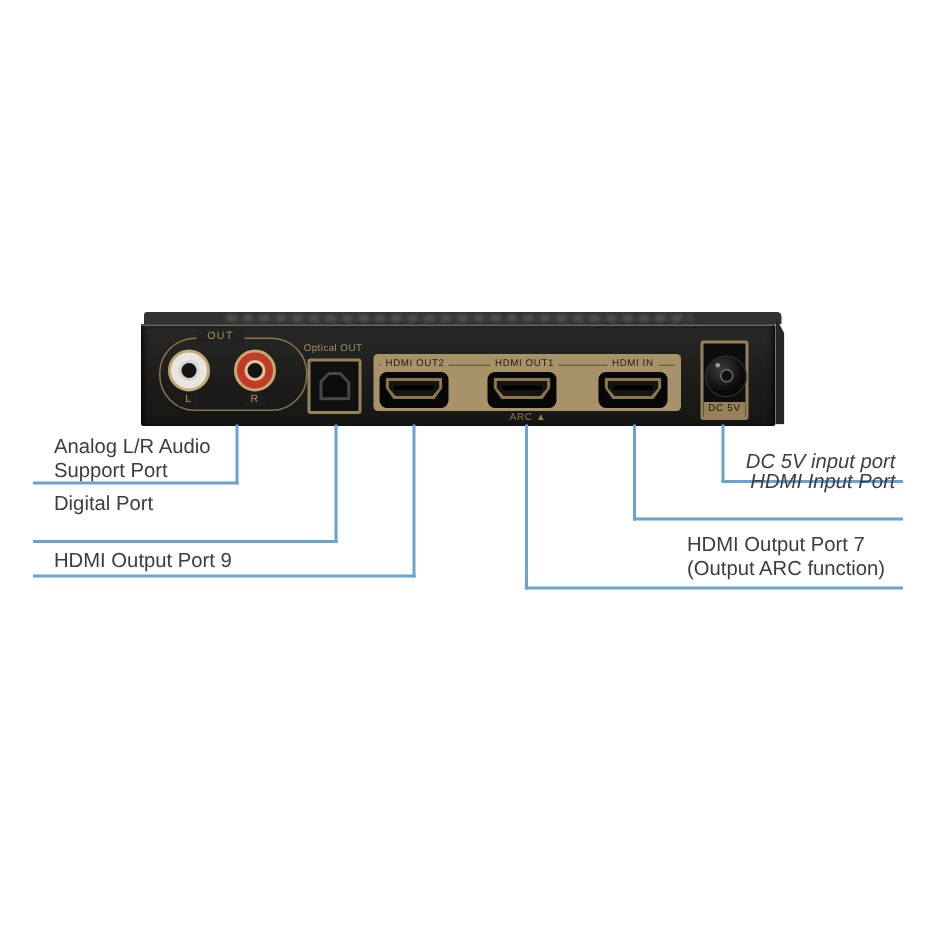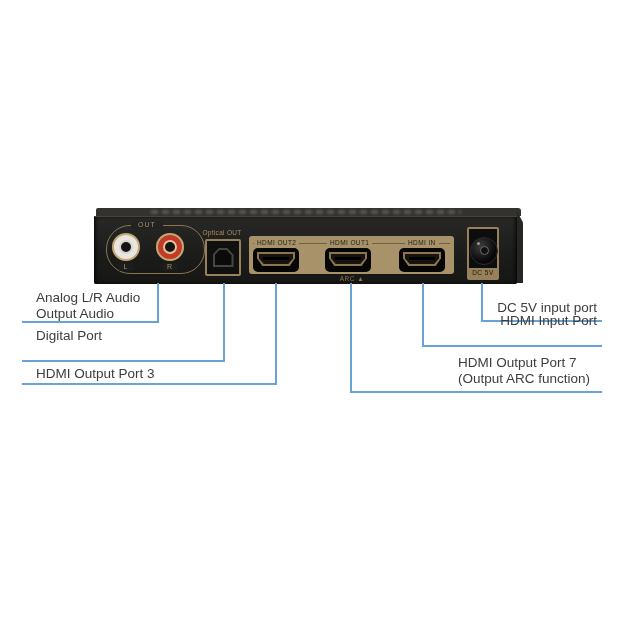--- a/index.html
+++ b/index.html
@@ -72,21 +72,21 @@
            background:radial-gradient(circle at 38% 32%,#3d3d3d,#090909 62%);
            border:1px solid #2b2b2b;}
   .dc-pin{left:480px;top:246px;width:7px;height:7px;border-radius:50%;background:#101010;
           border:1px solid #6d6d6d;}
   .dc-glint{left:477px;top:242px;width:3px;height:3px;border-radius:50%;background:#9a9a9a;}
 
   
   .c-line{background:#69a2d3;}
   .v{width:2px;} .h{height:2px;}
   .c-text{font-size:13.5px;line-height:15.5px;color:#3d3d3d;white-space:nowrap;}
-  .c-right{text-align:right;}
+  .c-right{text-align:right;font-style:italic;}
 </style>
 </head>
 <body>
 
 <div class="stage">
 
   <div class="abs dev-top">
     <div class="dev-top-print"></div>
   </div>
   <div class="abs dev-face"></div>
@@ -155,27 +155,27 @@
 
   <div class="abs c-line h" style="left:22px;top:321px;width:137px;"></div>
   <div class="abs c-line h" style="left:22px;top:360px;width:203px;"></div>
   <div class="abs c-line h" style="left:22px;top:383px;width:255px;"></div>
   <div class="abs c-line h" style="left:481px;top:320px;width:121px;"></div>
   <div class="abs c-line h" style="left:422px;top:345px;width:180px;"></div>
   <div class="abs c-line h" style="left:350px;top:391px;width:252px;"></div>
 
   <div class="abs c-text" style="left:36px;top:290px;">
     <div>Analog L/R Audio</div>
-    <div>Output Audio</div>
+    <div>Support Port</div>
   </div>
   <div class="abs c-text" style="left:36px;top:328px;">
     <div>Digital Port</div>
   </div>
   <div class="abs c-text" style="left:36px;top:366px;">
-    <div>HDMI Output Port 3</div>
+    <div>HDMI Output Port 9</div>
   </div>
   <div class="abs c-text c-right" style="right:29px;top:300px;">
     <div>DC 5V input port</div>
   </div>
   <div class="abs c-text c-right" style="right:29px;top:313px;">
     <div>HDMI Input Port</div>
   </div>
   <div class="abs c-text" style="left:458px;top:355px;">
     <div>HDMI Output Port 7</div>
     <div>(Output ARC function)</div>

